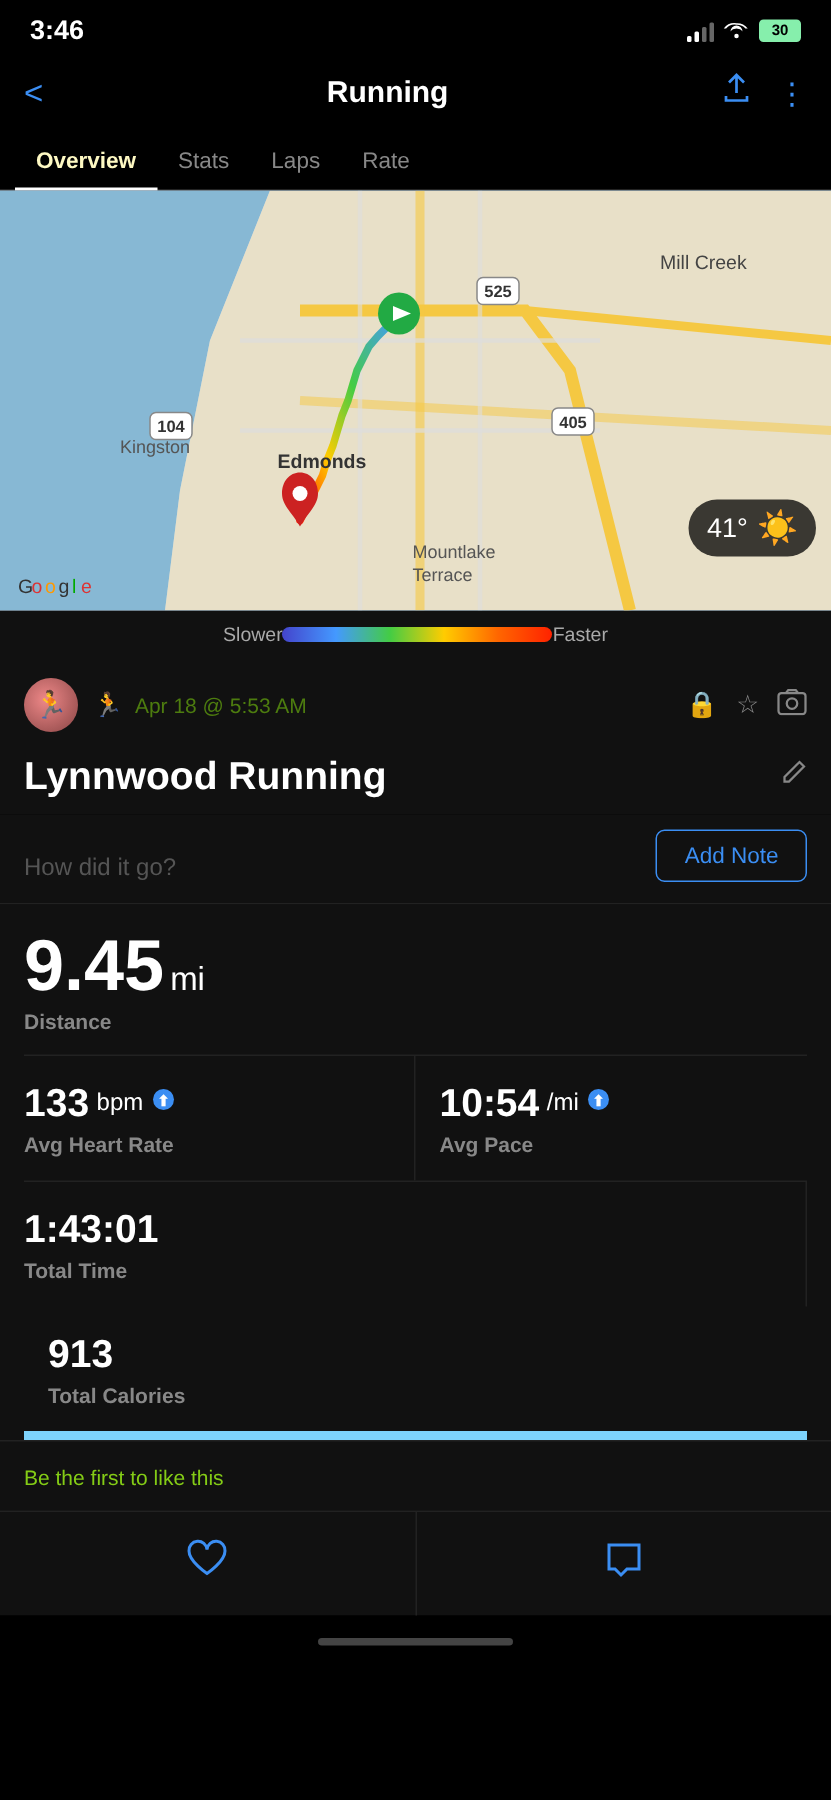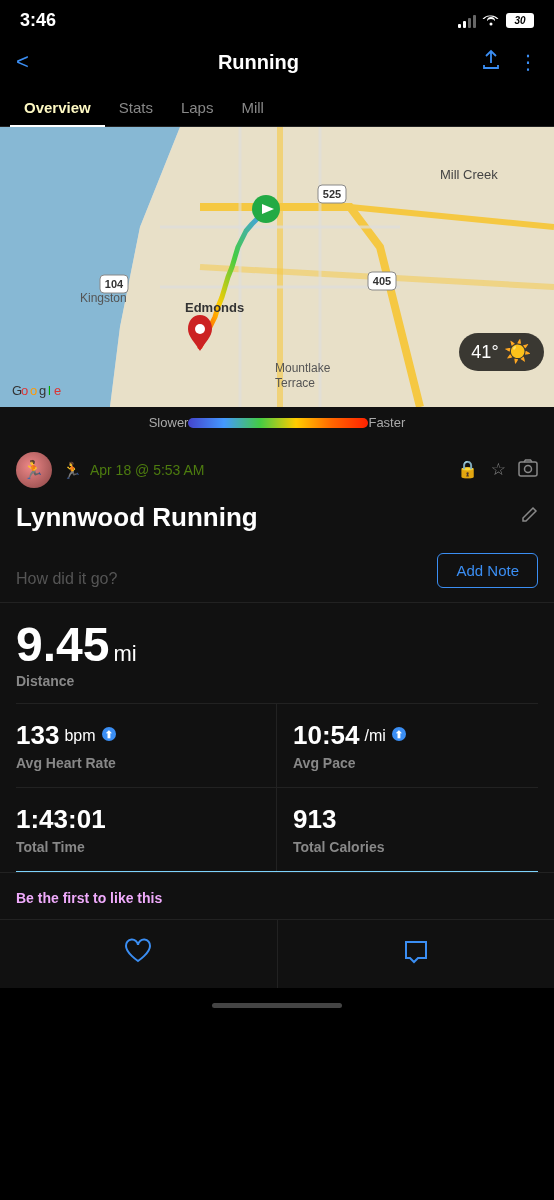--- a/index.html
+++ b/index.html
@@ -44,29 +44,28 @@
     }
     .signal-bars span:nth-child(1) { height: 4px; }
     .signal-bars span:nth-child(2) { height: 7px; }
     .signal-bars span:nth-child(3) { height: 10px; opacity: 0.4; }
     .signal-bars span:nth-child(4) { height: 13px; opacity: 0.4; }
     .wifi-icon {
       color: #fff;
       font-size: 14px;
     }
     .battery-box {
-      background: #ffffff;
+      background: #86efac;
       color: #000;
       font-size: 10px;
       font-weight: 700;
       padding: 2px 5px;
       border-radius: 3px;
       min-width: 28px;
       text-align: center;
-      font-style: italic;
     }
 
     
     .nav-bar {
       display: flex;
       align-items: center;
       justify-content: space-between;
       padding: 8px 16px 10px 16px;
       background: #000;
     }
@@ -300,44 +299,43 @@
       font-size: 16px;
       font-weight: 400;
       color: #fff;
     }
     .stat-value .icon-blue {
       color: #3b8ef3;
       font-size: 16px;
     }
     .stats-grid2 {
       display: grid;
-      grid-template-columns: 1fr 1fr;
-      border-bottom: 1px solid #7dd3fc;
+      grid-template-columns: 1fr;
+      border-bottom: 6px solid #7dd3fc;
     }
     .stat-cell2 {
       padding: 16px 0;
     }
     .stat-cell2:first-child {
       border-right: 1px solid #222;
       padding-right: 16px;
     }
     .stat-cell2:last-child {
       padding-left: 16px;
     }
 
     
     .like-row {
       padding: 16px 16px 12px 16px;
       background: #111;
       border-top: 1px solid #222;
     }
     .like-text {
       font-size: 14px;
-      color: #f0abfc;
-      font-weight: bold;
+      color: #84cc16;
     }
 
     
     .bottom-actions {
       display: flex;
       background: #111;
       border-top: 1px solid #222;
     }
     .bottom-action {
       flex: 1;
@@ -424,21 +422,21 @@
   <div class="tab active">
     <span>Overview</span>
   </div>
   <div class="tab">
     <span>Stats</span>
   </div>
   <div class="tab">
     <span>Laps</span>
   </div>
   <div class="tab">
-    <span>Mill</span>
+    <span>Rate</span>
   </div>
 </div>
 
 <div class="map-container">
   <svg class="map-svg" viewBox="0 0 554 280" xmlns="http://www.w3.org/2000/svg">
 
     <rect width="554" height="280" fill="#b8d4e8"></rect>
 
     <path d="M0 0 L180 0 L160 50 L140 100 L130 150 L120 200 L110 280 L0 280 Z" fill="#87b8d4"></path>
 

